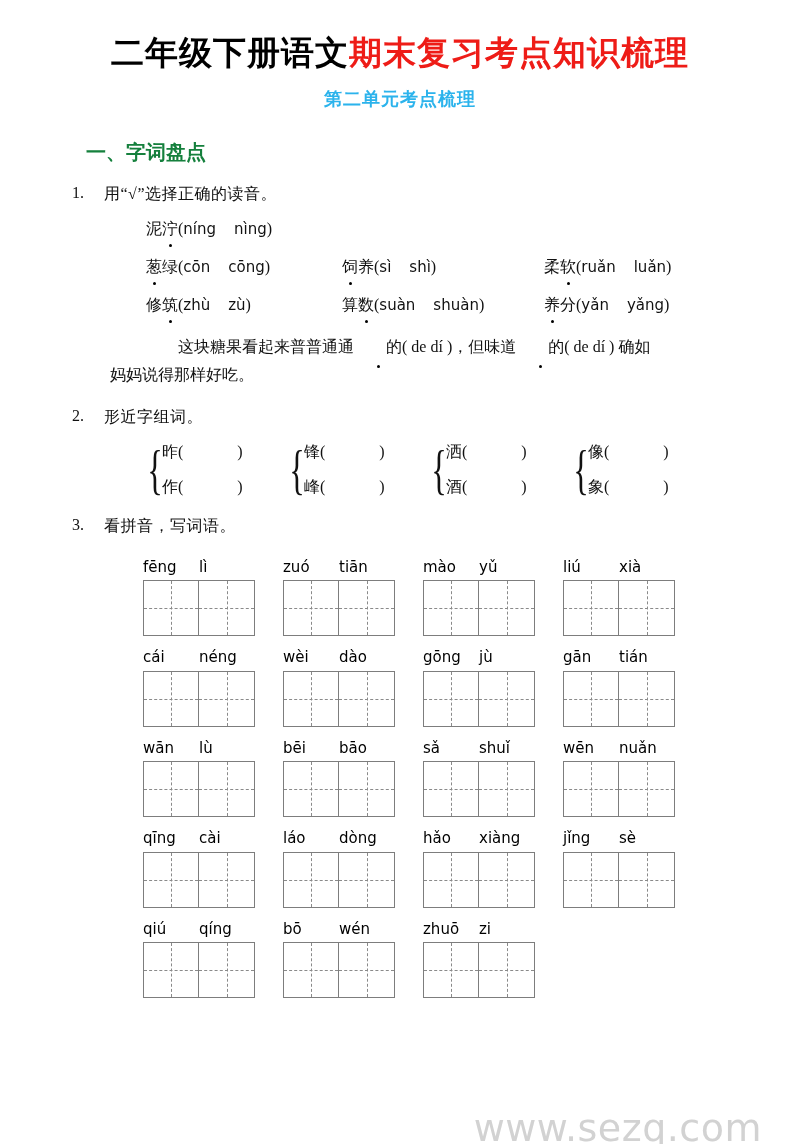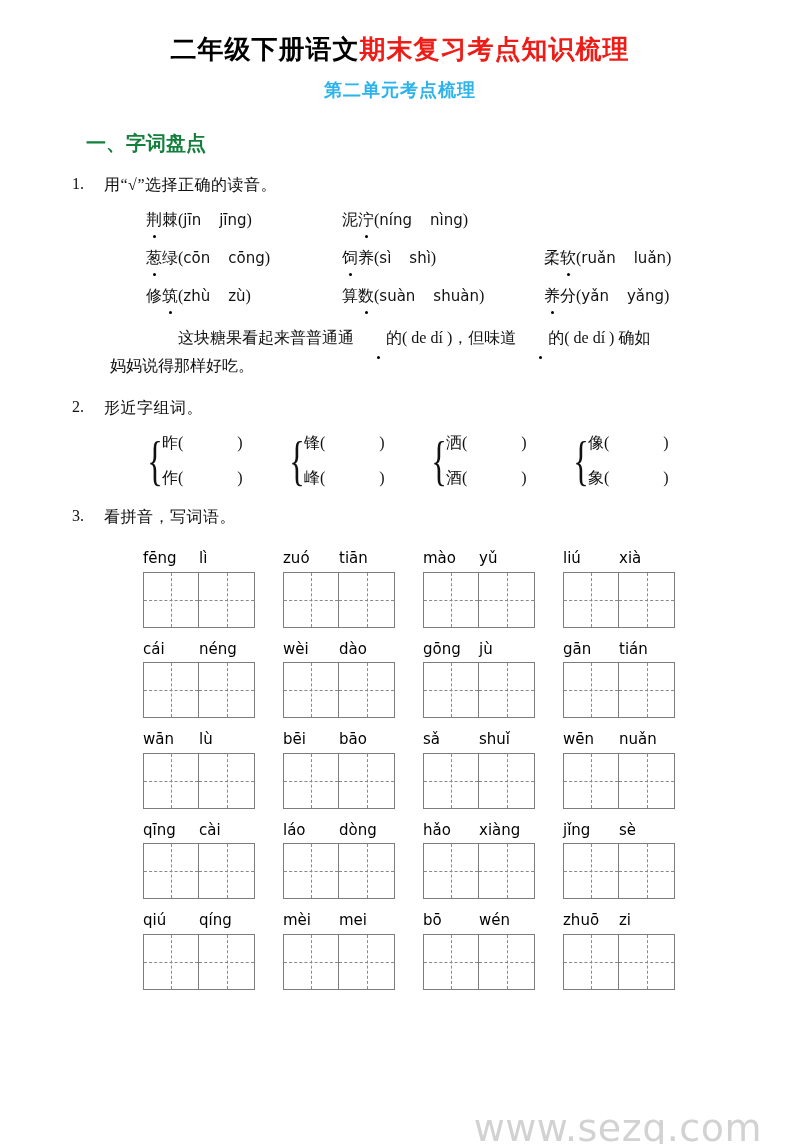--- a/index.html
+++ b/index.html
@@ -23,21 +23,21 @@
     box-sizing: border-box;
     padding: 0;
   }
 
   
   .title-block {
     text-align: center;
     margin-top: 34px;
   }
   .main-title {
-    font-size: 26px;
+    font-size: 33px;
     font-weight: bold;
     letter-spacing: 1px;
     line-height: 1.2;
     white-space: nowrap;
   }
   .main-title .part-black { color: #000000; }
   .main-title .part-red { color: #ee1c17; }
 
   .sub-title {
     margin-top: 13px;
@@ -236,23 +236,20 @@
   <div class="section-heading">一、字词盘点</div>
 
   <div class="item">
     <span class="item-num">1.</span>
     <span class="item-text">用“√”选择正确的读音。</span>
   </div>
 
   <div class="choice-rows">
 
     <div class="choice-row">
-      <div class="choice-cell c1">
-        <span class="dot-under">荆</span><span>棘</span><span>(</span><span class="py">jīn</span><span class="gap-md"></span><span class="py">jīng</span><span>)</span>
-      </div>
       <div class="choice-cell c2">
         <span>泥</span><span class="dot-under">泞</span><span>(</span><span class="py">níng</span><span class="gap-md"></span><span class="py">nìng</span><span>)</span>
       </div>
     </div>
 
     <div class="choice-row">
       <div class="choice-cell c1">
         <span class="dot-under">葱</span><span>绿</span><span>(</span><span class="py">cōn</span><span class="gap-md"></span><span class="py">cōng</span><span>)</span>
       </div>
       <div class="choice-cell c2">
@@ -497,30 +494,20 @@
             <div class="grid-label">qiú</div>
             <div class="grid-label">qíng</div>
           </div>
           <div class="tzg">
             <div class="tzg-cell"></div>
             <div class="tzg-cell"></div>
           </div>
         </div>
         <div class="grid-group">
           <div class="grid-labels">
-            <div class="grid-label">mèi</div>
-            <div class="grid-label">mei</div>
-          </div>
-          <div class="tzg">
-            <div class="tzg-cell"></div>
-            <div class="tzg-cell"></div>
-          </div>
-        </div>
-        <div class="grid-group">
-          <div class="grid-labels">
             <div class="grid-label">bō</div>
             <div class="grid-label">wén</div>
           </div>
           <div class="tzg">
             <div class="tzg-cell"></div>
             <div class="tzg-cell"></div>
           </div>
         </div>
         <div class="grid-group">
           <div class="grid-labels">

